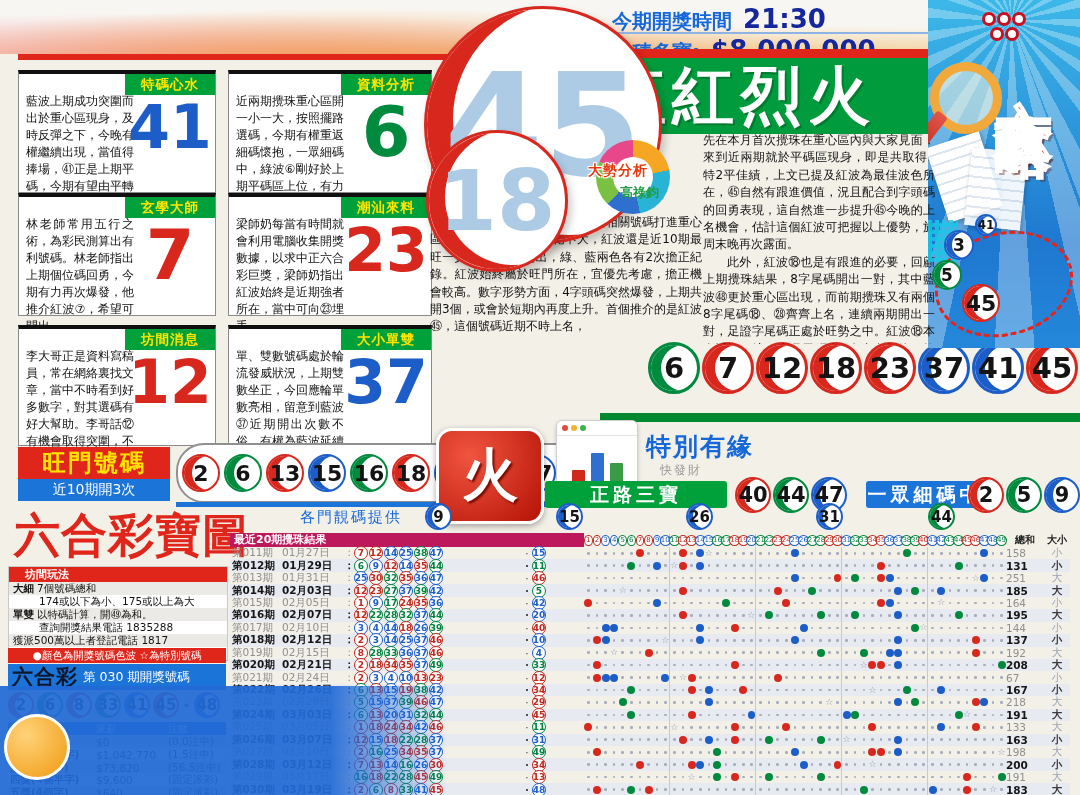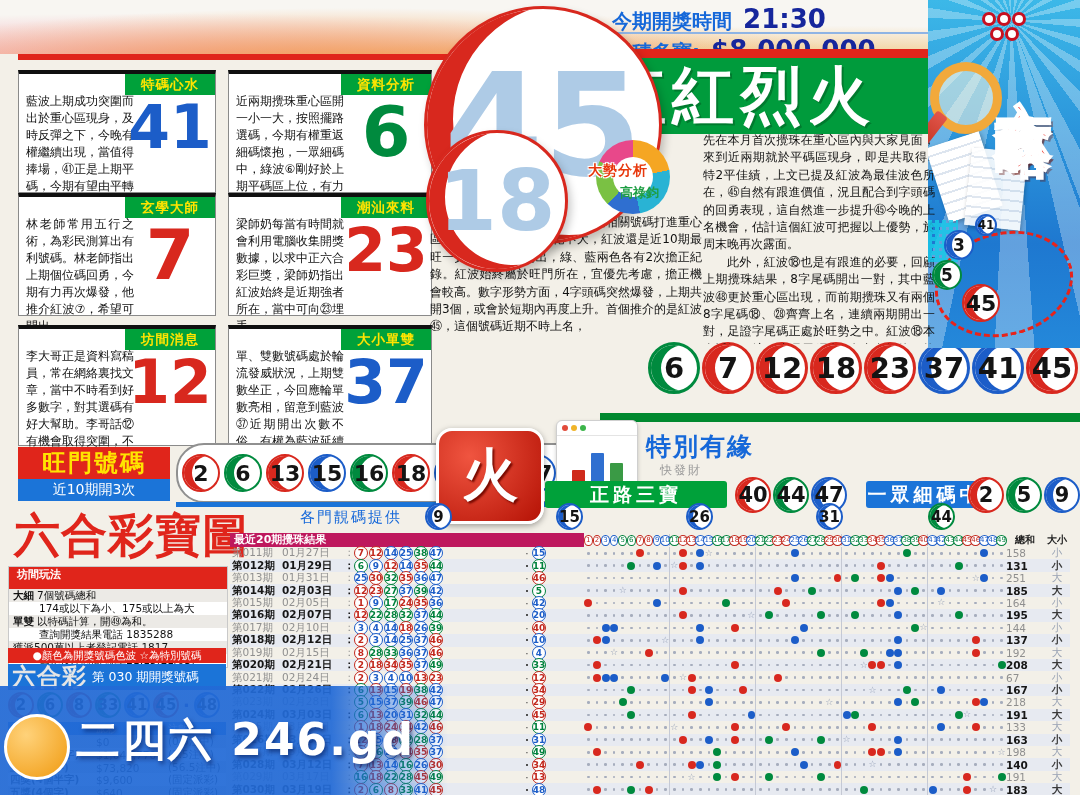--- a/index.html
+++ b/index.html
@@ -101,29 +101,29 @@
     box-shadow:1px 2px 4px rgba(0,0,0,.3);z-index:2}
   .pix{position:absolute;left:0;top:220px;width:30px;height:42px;opacity:.85;z-index:2;
     background:repeating-linear-gradient(90deg,#19c8e8 0 4px,transparent 4px 7px),
                repeating-linear-gradient(0deg,#19c8e8 0 4px,transparent 4px 7px)}
   .dash{position:absolute;left:6px;top:232px;width:134px;height:98px;border:3px dashed #e8231a;
     border-radius:50%;transform:rotate(-14deg);z-index:2}
   .bn-ball{position:absolute;z-index:3}
   
   .tz-title{left:14px;top:512px;font-size:46px;font-weight:900;color:#e0251b;letter-spacing:1px;line-height:1}
   .tz-rules{left:8px;top:566px;width:218px;background:#fff;border:1px solid #c9c9c9}
-  .tz-rules-t{background:#e0251b;color:#fff;font-size:11px;font-weight:700;height:22px;line-height:15px;padding-left:8px}
+  .tz-rules-t{background:#e0251b;color:#fff;font-size:11px;font-weight:700;height:15px;line-height:15px;padding-left:16px}
   .rule{font-size:10.5px;height:13px;line-height:13px;white-space:nowrap;overflow:hidden;padding-left:4px}
   .rule:nth-child(odd){background:#eceae6}
   .rule b{margin-right:3px}
   .rule.ind{padding-left:30px}
   .tz-note{left:8px;top:648px;width:218px;height:15px;background:#e0251b;color:#fff;font-size:10.5px;
     display:flex;align-items:center;justify-content:center;white-space:nowrap}
   .tz-result{left:8px;top:664px;width:218px;height:26px;background:#1b74d8;display:flex;align-items:center;gap:5px;padding-left:4px;box-sizing:border-box}
-  .tz-result .l1{color:#e5e5e5;font-size:24px;font-weight:900;letter-spacing:1px}
+  .tz-result .l1{color:#0f172a;font-size:21px;font-weight:900;letter-spacing:1px}
   .tz-result .l2{color:#fff;font-size:12.5px}
   .tz-balls{left:8px;top:692px;display:flex;align-items:center;gap:3px}
   .tz-dot{font-size:18px;font-weight:900;color:#1b2f9e;margin:0 1px}
   .pz{left:8px;top:722px;width:218px;background:#fff}
   .pz-head{display:grid;grid-template-columns:86px 72px 60px;background:#1b74d8;color:#fff;font-size:10px;
     height:13px;align-items:center;padding-left:2px;box-sizing:border-box}
   .pz-row{display:grid;grid-template-columns:86px 72px 60px;font-size:10.5px;height:12.8px;align-items:center;padding-left:2px;box-sizing:border-box;white-space:nowrap}
   .pz-row:nth-child(odd){background:#e4e2de}
   .pz-row .k{font-weight:700}
   
@@ -3550,21 +3550,21 @@
             <span class="gcell">
               <i class="m-dot"></i>
             </span>
             <span class="gcell">
               <i class="m-dot"></i>
             </span>
             <span class="gcell">
               <i class="m-dot"></i>
             </span>
           </div>
-          <span class="rt-sum">140</span>
+          <span class="rt-sum">200</span>
           <span class="rt-size">小</span>
         </div>
         <div class="rt-row">
           <div class="rt-left">
             <span class="rt-period">第029期</span>
             <span class="rt-date">03月17日</span>
             <span class="rt-colon">：</span>
             <span class="rt-nums">
               <span class="cnum t-green">16</span>
               <span class="cnum t-red">18</span>
@@ -3894,20 +3894,19 @@
             </span>
           </div>
           <span class="rt-sum">183</span>
           <span class="rt-size">大</span>
         </div>
       </div>
   </div>
 
   <div class="abs wm">
     <div class="wm-badge"></div>
-    <div class="wm-text">二四六 246.gd</div>
   </div>
 <span class="ball b27 c-blue" style="position: absolute; left: 425px; top: 503px;">9</span>
     <span class="ball b27 c-blue" style="position: absolute; left: 556px; top: 503px;">15</span>
     <span class="ball b27 c-blue" style="position: absolute; left: 686px; top: 503px;">26</span>
     <span class="ball b27 c-blue" style="position: absolute; left: 816px; top: 503px;">31</span>
     <span class="ball b27 c-green" style="position: absolute; left: 928px; top: 503px;">44</span>
   </div>
 
 </body></html>

